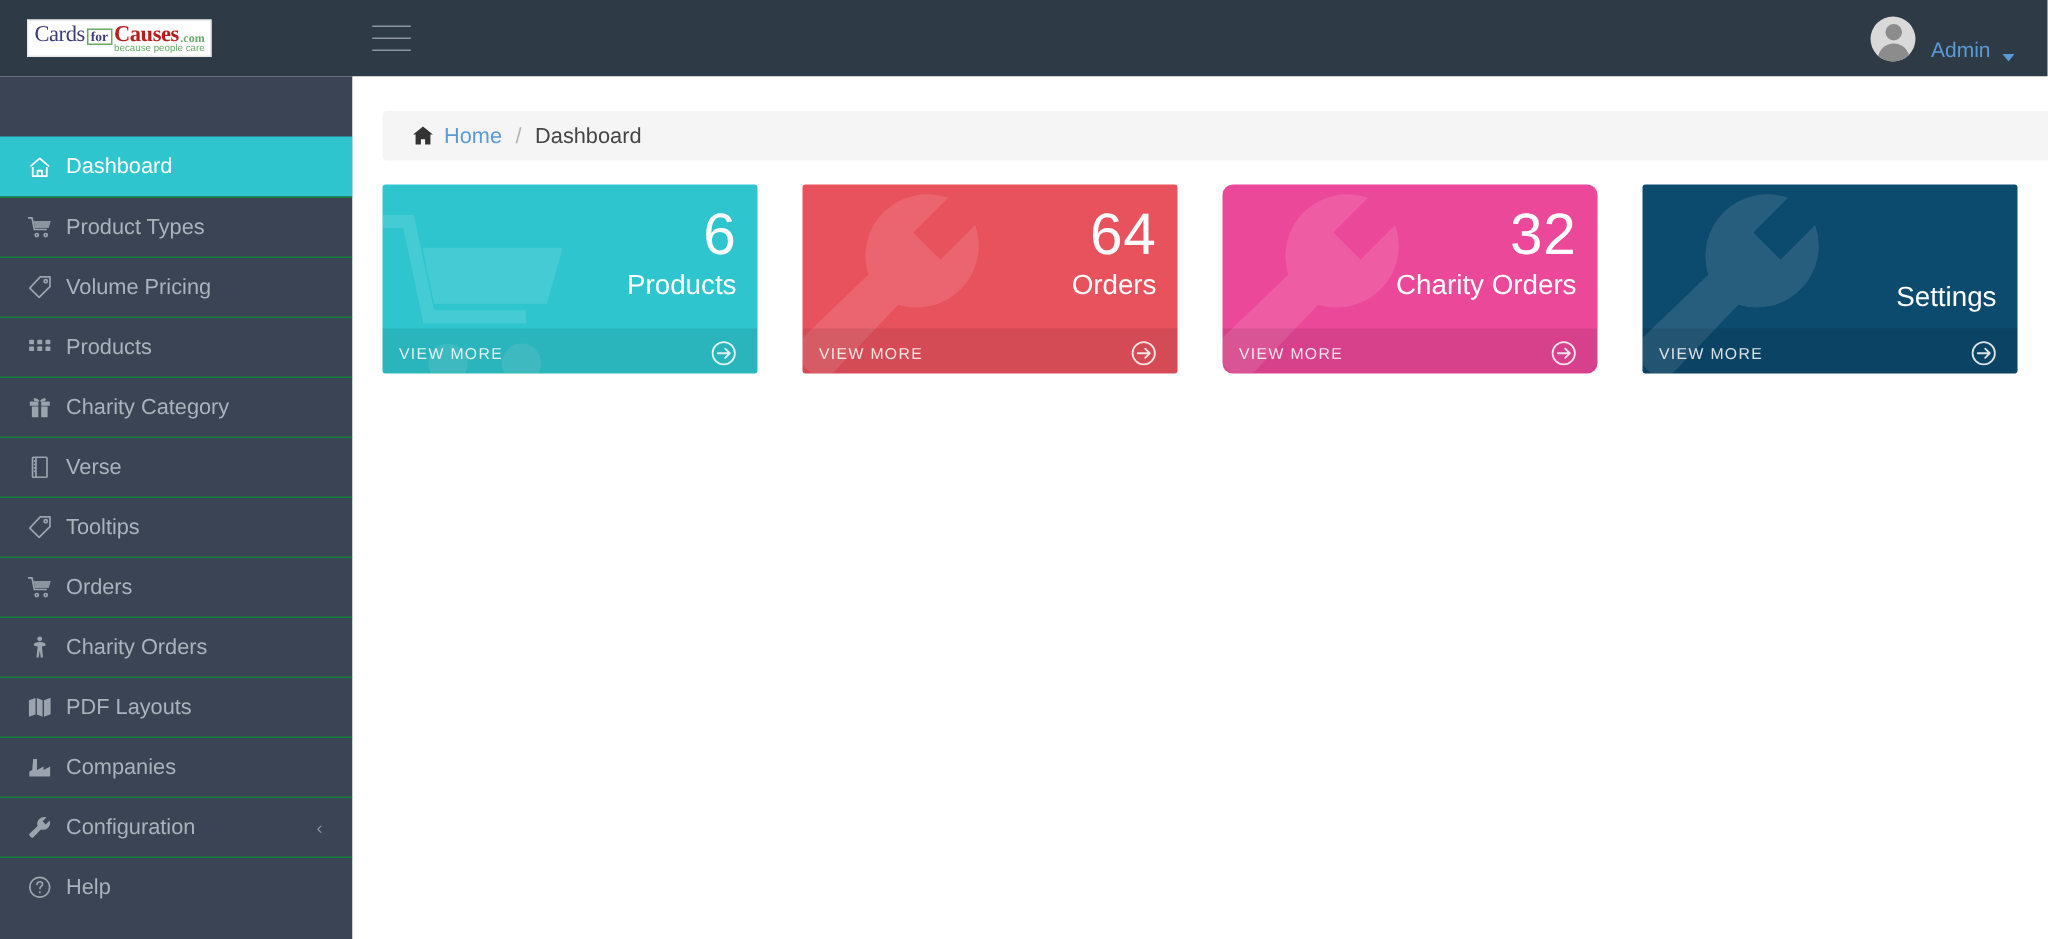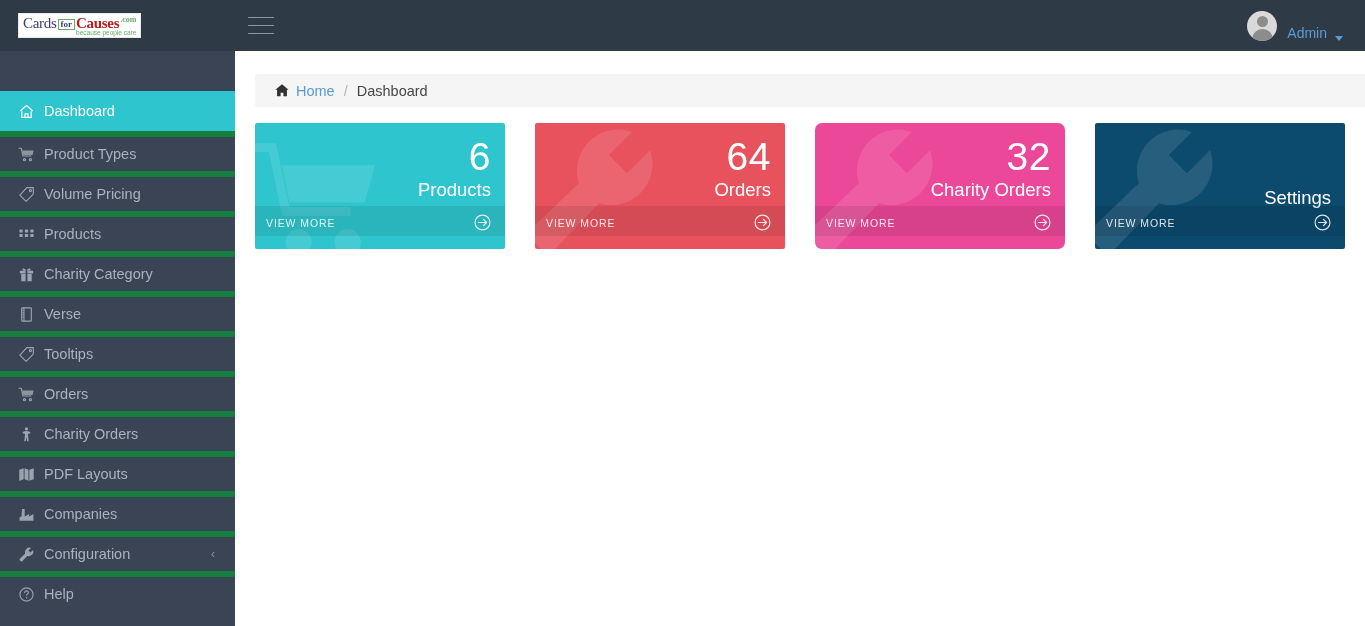--- a/index.html
+++ b/index.html
@@ -32,21 +32,21 @@
   .logo-line1 {
     display: flex; align-items: flex-end;
     font-family: "Liberation Serif", serif;
   }
   .logo-cards { color: #3b3b7a; font-size: 15px; font-weight: 400; letter-spacing: -0.3px;}
   .logo-for {
     color: #3b3b7a; font-size: 9px; font-weight: 700;
     border: 1.4px solid #6aa96a; padding: 0px 2px; margin: 0 1px 1px 1px;
   }
   .logo-causes { color: #b91c1c; font-size: 15px; font-weight: 700; letter-spacing: -0.3px;}
-  .logo-com { color: #6aa96a; font-size: 8px; font-weight: 700; margin-left: 1px; margin-bottom: 7px;}
+  .logo-com { color: #6aa96a; font-size: 8px; font-weight: 700; margin-left: 1px; margin-bottom: 1px;}
   .logo-tag {
     color: #6aa96a; font-size: 6.5px; text-align: right;
     font-family: "Liberation Sans", sans-serif; margin-top: -1px;
   }
 
   .hamburger {
     width: 30px; height: 26px; margin-left: 13px;
     display: flex; flex-direction: column; justify-content: center;
     cursor: pointer;
   }
@@ -85,21 +85,21 @@
   
   .sidebar {
     position: absolute; top: 51px; left: 0;
     width: 235px; height: 575px;
     background: #3a4454;
   }
   .side-spacer { height: 40px; }
   .side-item {
     height: 40px; display: flex; align-items: center;
     padding-left: 18px; cursor: pointer;
-    border-top: 6px solid #15803d;
+    border-top: 1px solid #15803d;
     color: #aab2bd; font-size: 14.5px;
     position: relative;
   }
   .side-item:first-of-type { border-top: none; }
   .side-item.active {
     background: #2ec5ce; color: #ffffff; border-top-color: #2ec5ce;
   }
   .side-item .ic {
     width: 26px; display: flex; align-items: center; justify-content: flex-start;
     flex: 0 0 26px;
@@ -148,21 +148,21 @@
     text-align: right; color: #ffffff;
   }
   .card-num {
     font-size: 39px; line-height: 44px; font-weight: 300;
     letter-spacing: 0.5px;
   }
   .card-label {
     font-size: 18.5px; line-height: 22px; font-weight: 400;
   }
   .card-footer {
-    position: absolute; bottom: 13px; left: 0; right: 0; height: 30px;
+    position: absolute; bottom: 0; left: 0; right: 0; height: 30px;
     background: rgba(0,0,0,0.085);
     display: flex; align-items: center; justify-content: space-between;
     padding: 3px 13px 0 11px;
   }
   .card-footer .more {
     color: rgba(255,255,255,0.85);
     font-size: 10.5px; letter-spacing: 0.9px;
   }
   .card-footer .arrow { color: rgba(255,255,255,0.85); display: flex; }
 </style>

